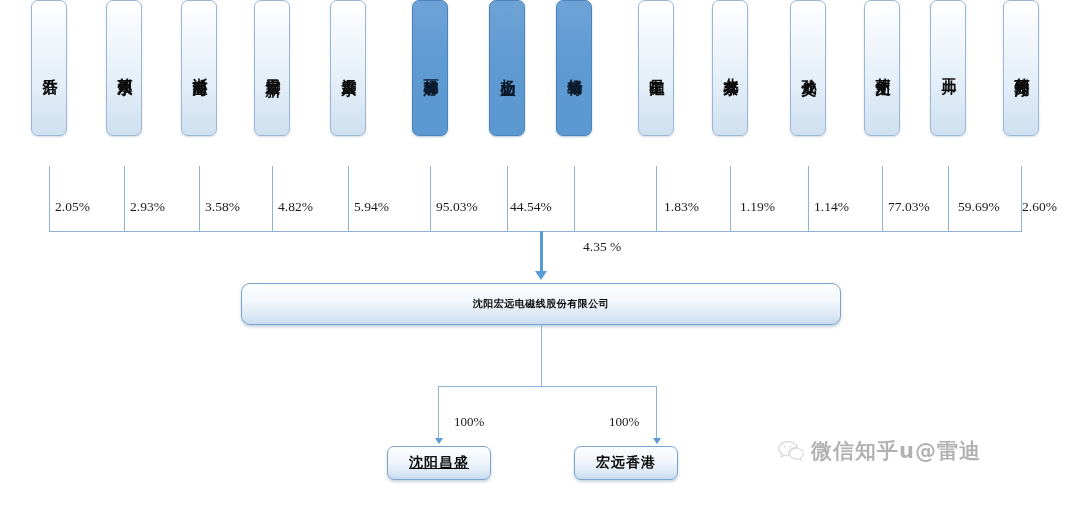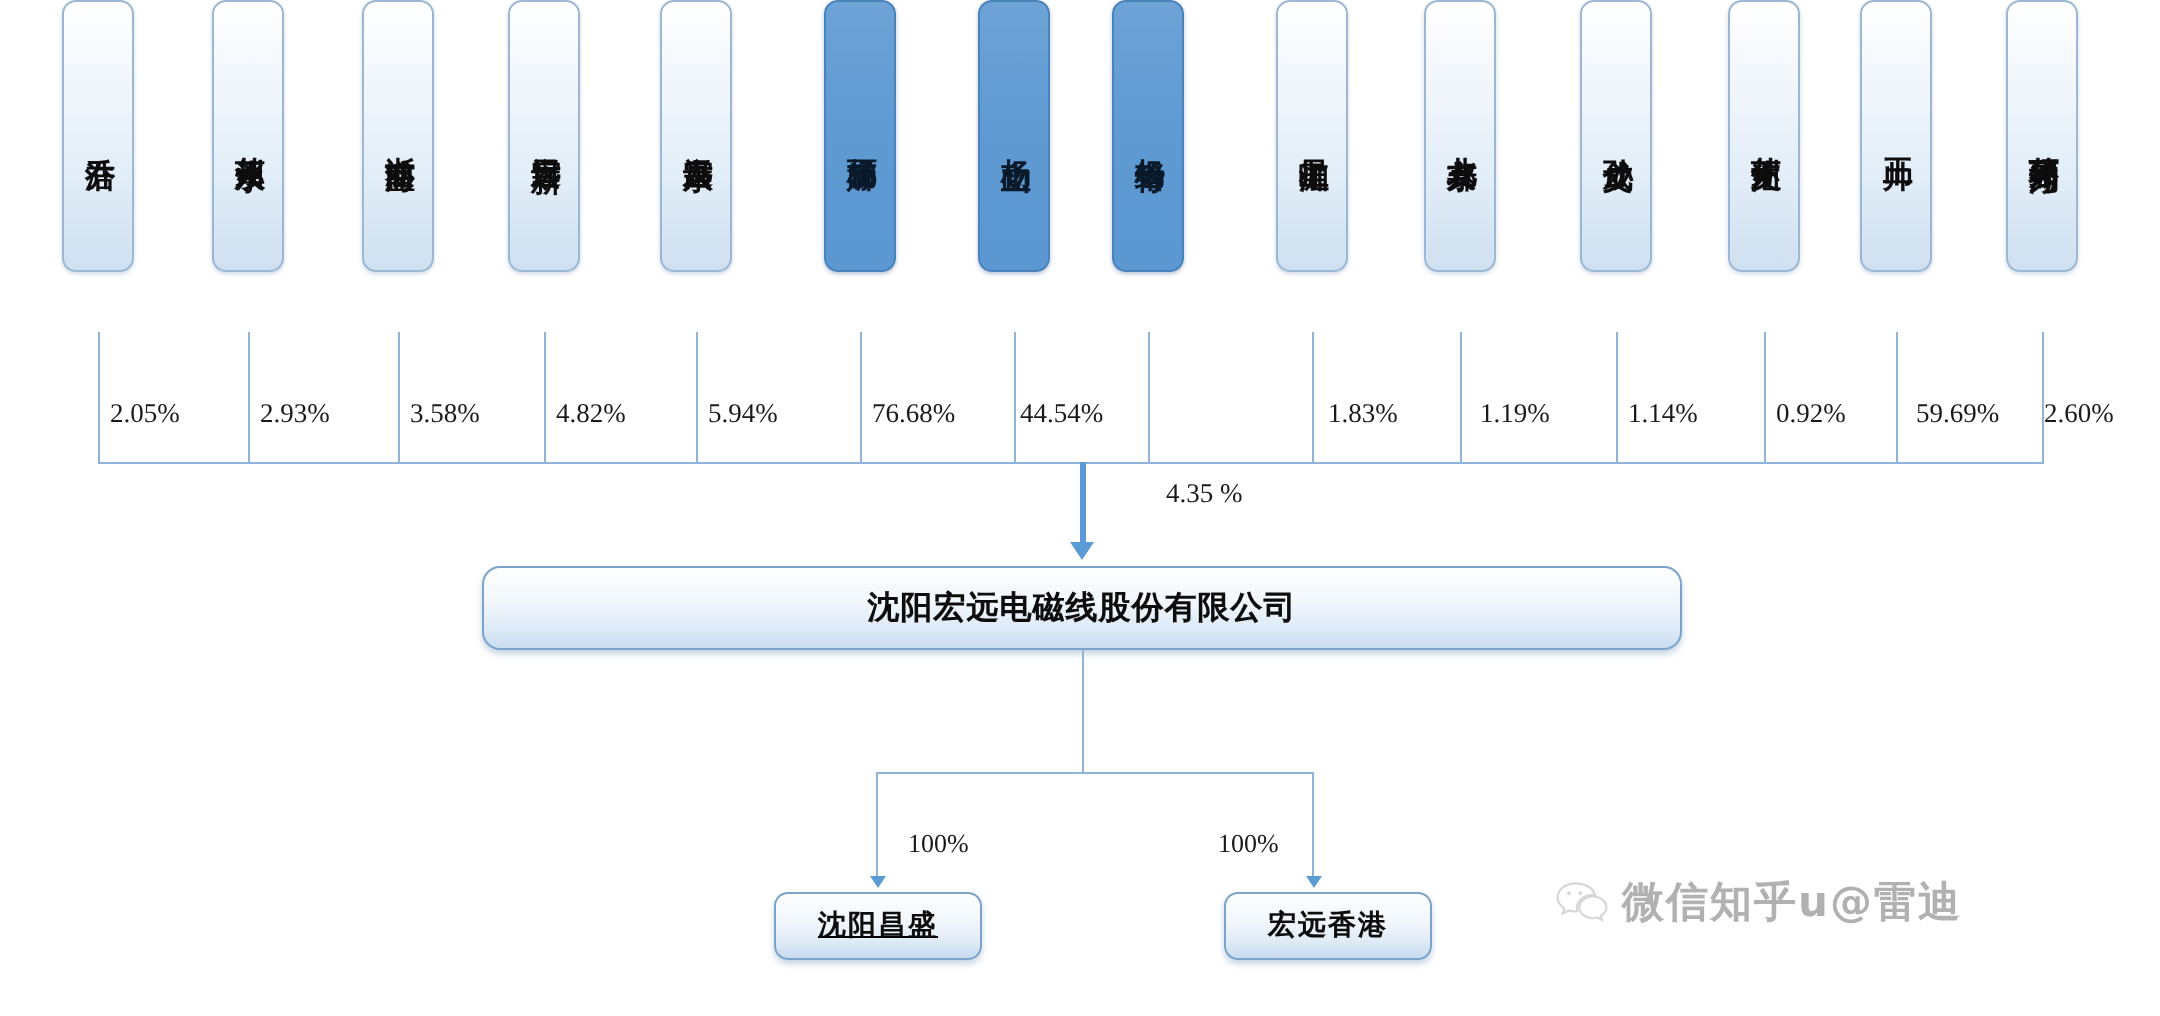--- a/index.html
+++ b/index.html
@@ -71,21 +71,21 @@
     position:absolute;
     left:241px;top:283px;width:600px;height:42px;
     border:1px solid #7ba3cc;
     border-radius:9px;
     background:linear-gradient(to bottom,#fdfefe 0%,#f2f7fc 42%,#dce9f6 78%,#c9dcef 100%);
     box-shadow:0 2px 3px rgba(110,145,180,.4), inset 0 1px 0 #ffffff;
     display:flex;align-items:center;justify-content:center;
     box-sizing:border-box;
   }
   .company-label{
-    font-size:16px;font-weight:700;color:#0d0d0d;letter-spacing:.5px;
+    font-size:10px;font-weight:700;color:#0d0d0d;letter-spacing:.5px;
     font-family:"DejaVu Sans","Liberation Sans",sans-serif;
   }
 
   
   .sub-box{
     position:absolute;
     width:104px;height:34px;top:446px;
     border:1px solid #7ba3cc;
     border-radius:7px;
     background:linear-gradient(to bottom,#fdfefe 0%,#f1f6fb 45%,#dbe8f5 80%,#c7daee 100%);
@@ -178,27 +178,27 @@
   <div class="vline" style="left:808px; top:166px;height:65px;"></div>
   <div class="vline" style="left:882px; top:166px;height:65px;"></div>
   <div class="vline" style="left:948px; top:166px;height:65px;"></div>
   <div class="vline" style="left:1021px;top:166px;height:65px;"></div>
 
   <div class="pct" style="left:55px;  top:199px;">2.05%</div>
   <div class="pct" style="left:130px; top:199px;">2.93%</div>
   <div class="pct" style="left:205px; top:199px;">3.58%</div>
   <div class="pct" style="left:278px; top:199px;">4.82%</div>
   <div class="pct" style="left:354px; top:199px;">5.94%</div>
-  <div class="pct" style="left:436px; top:199px;">76.68%</div>
+  <div class="pct" style="left:436px; top:199px;">95.03%</div>
   <div class="pct" style="left:510px; top:199px;">44.54%</div>
   <div class="pct" style="left:583px; top:199px;margin-top:40px;">4.35 %</div>
   <div class="pct" style="left:664px; top:199px;">1.83%</div>
   <div class="pct" style="left:740px; top:199px;">1.19%</div>
   <div class="pct" style="left:814px; top:199px;">1.14%</div>
-  <div class="pct" style="left:888px; top:199px;">0.92%</div>
+  <div class="pct" style="left:888px; top:199px;">77.03%</div>
   <div class="pct" style="left:958px; top:199px;">59.69%</div>
   <div class="pct" style="left:1022px;top:199px;">2.60%</div>
 
   <div class="hline" style="left:49px;top:231px;width:973px;"></div>
 
   <div class="vline-thick" style="left:540px;top:231px;height:42px;"></div>
   <div class="arrow-down" style="left:535px;top:271px;"></div>
 
   <div class="company-box">
     <span class="company-label">沈阳宏远电磁线股份有限公司</span>
@@ -210,21 +210,21 @@
   <div class="vline" style="left:656px;top:386px;height:53px;"></div>
   <div class="arrow-down small" style="left:435px;top:438px;"></div>
   <div class="arrow-down small" style="left:653px;top:438px;"></div>
 
   <div class="sub-pct" style="left:454px;top:414px;">100%</div>
   <div class="sub-pct" style="left:609px;top:414px;">100%</div>
 
   <div class="sub-box" style="left:387px;text-decoration:underline;">
     <span class="sub-label">沈阳昌盛</span>
   </div>
-  <div class="sub-box" style="left:612px;">
+  <div class="sub-box" style="left:574px;">
     <span class="sub-label">宏远香港</span>
   </div>
 
   <div class="watermark">
     <svg class="wm-icon" viewBox="0 0 32 26">
       <path d="M12 1.5C5.9 1.5 1 5.4 1 10.2c0 2.7 1.6 5.1 4.1 6.7l-1 3.2 3.6-1.9c1.3.4 2.8.6 4.3.6.4 0 .8 0 1.2-.1-.2-.6-.3-1.3-.3-2 0-4.5 4.4-8.1 9.9-8.1.4 0 .8 0 1.2.1C23.2 4.6 18.2 1.5 12 1.5z" fill="none" stroke="#7d7d7d" stroke-width="1.4"></path>
       <circle cx="8" cy="7.6" r="1.2" fill="#7d7d7d"></circle>
       <circle cx="15" cy="7.6" r="1.2" fill="#7d7d7d"></circle>
       <path d="M31 16.3c0-3.7-3.7-6.7-8.3-6.7s-8.3 3-8.3 6.7c0 3.7 3.7 6.7 8.3 6.7 1 0 1.9-.1 2.8-.4l2.9 1.5-.8-2.5c2-1.3 3.4-3.2 3.4-5.3z" fill="none" stroke="#7d7d7d" stroke-width="1.3"></path>
     </svg>

